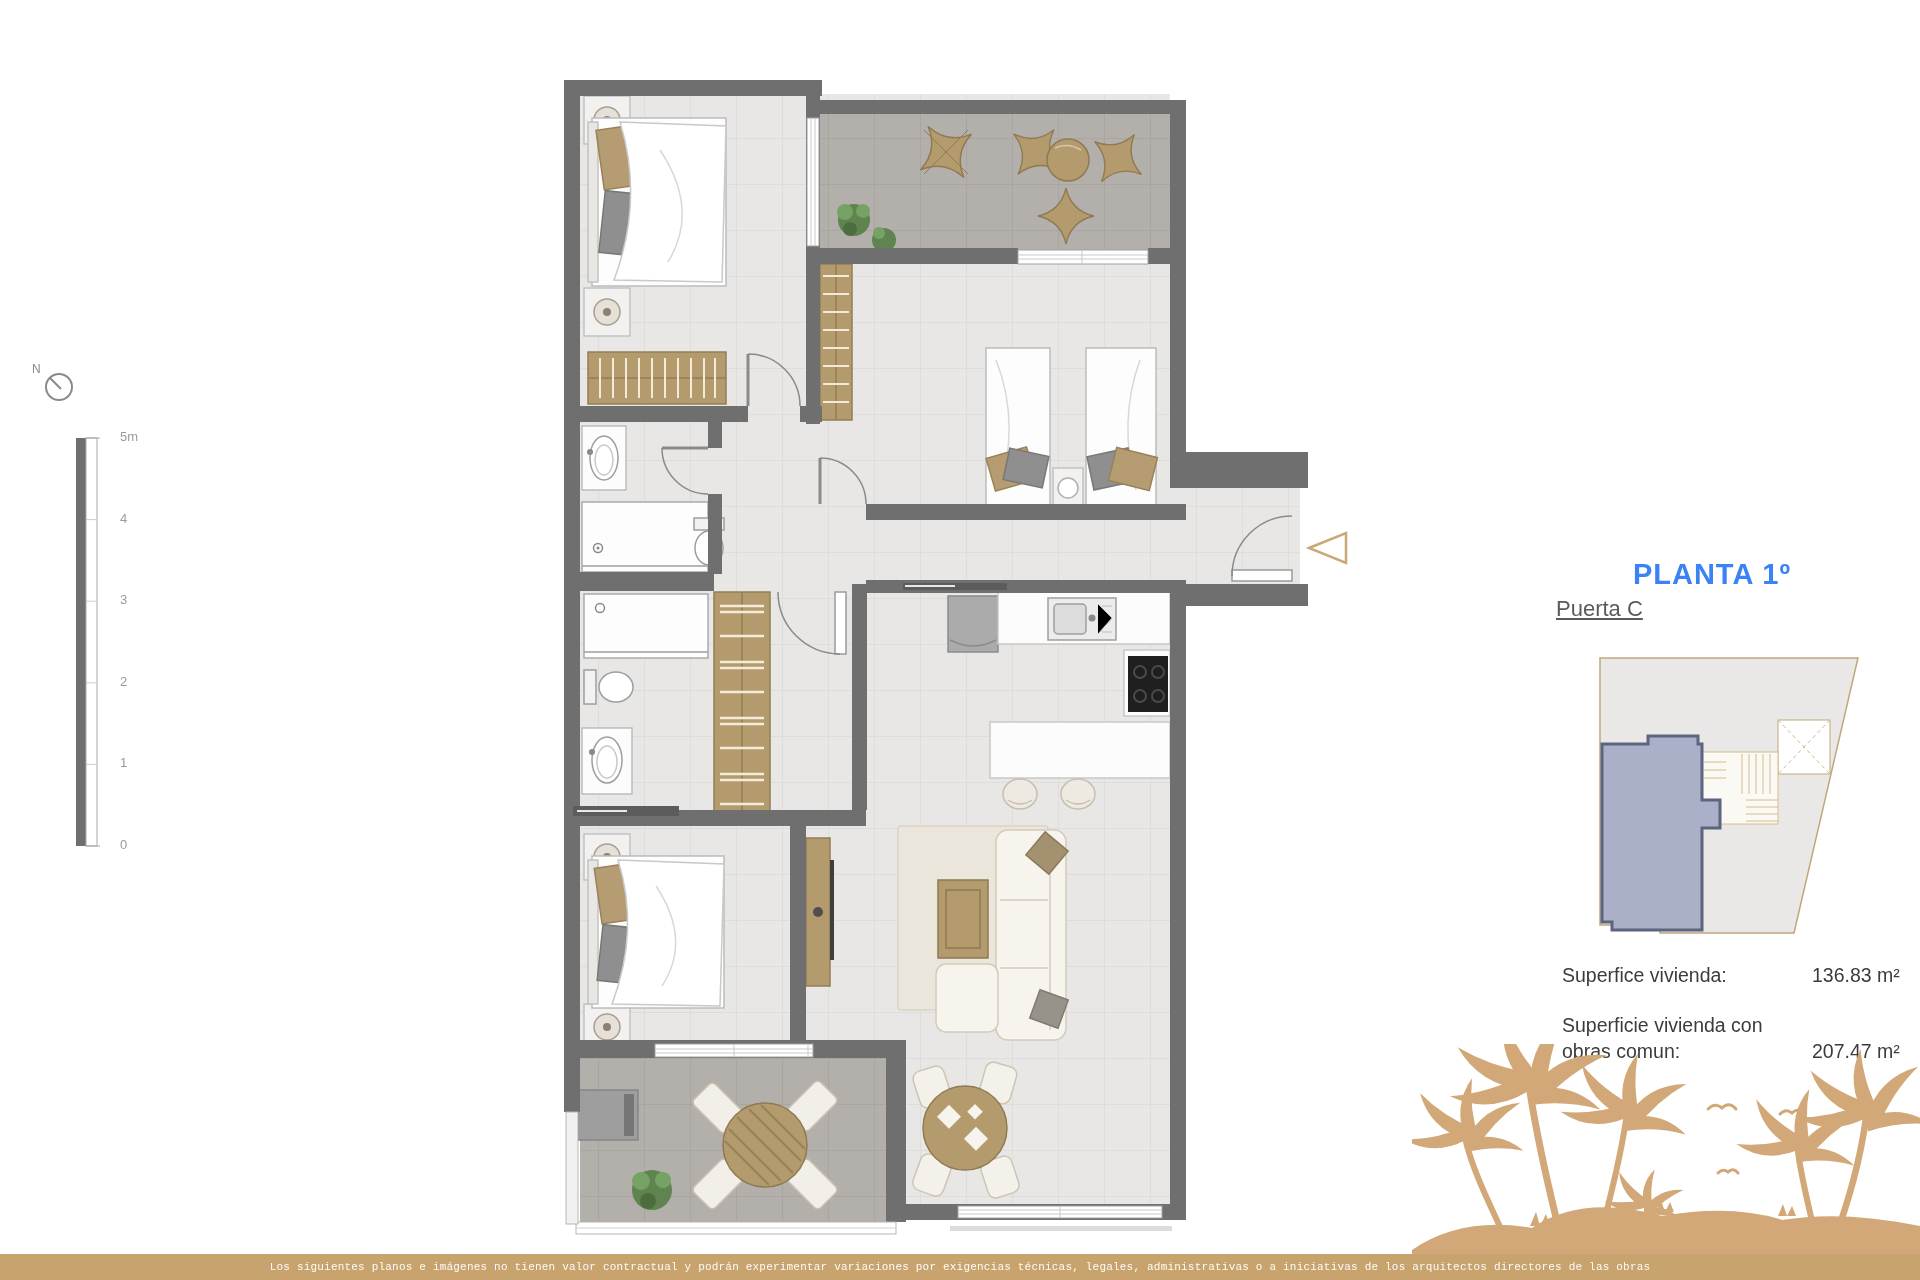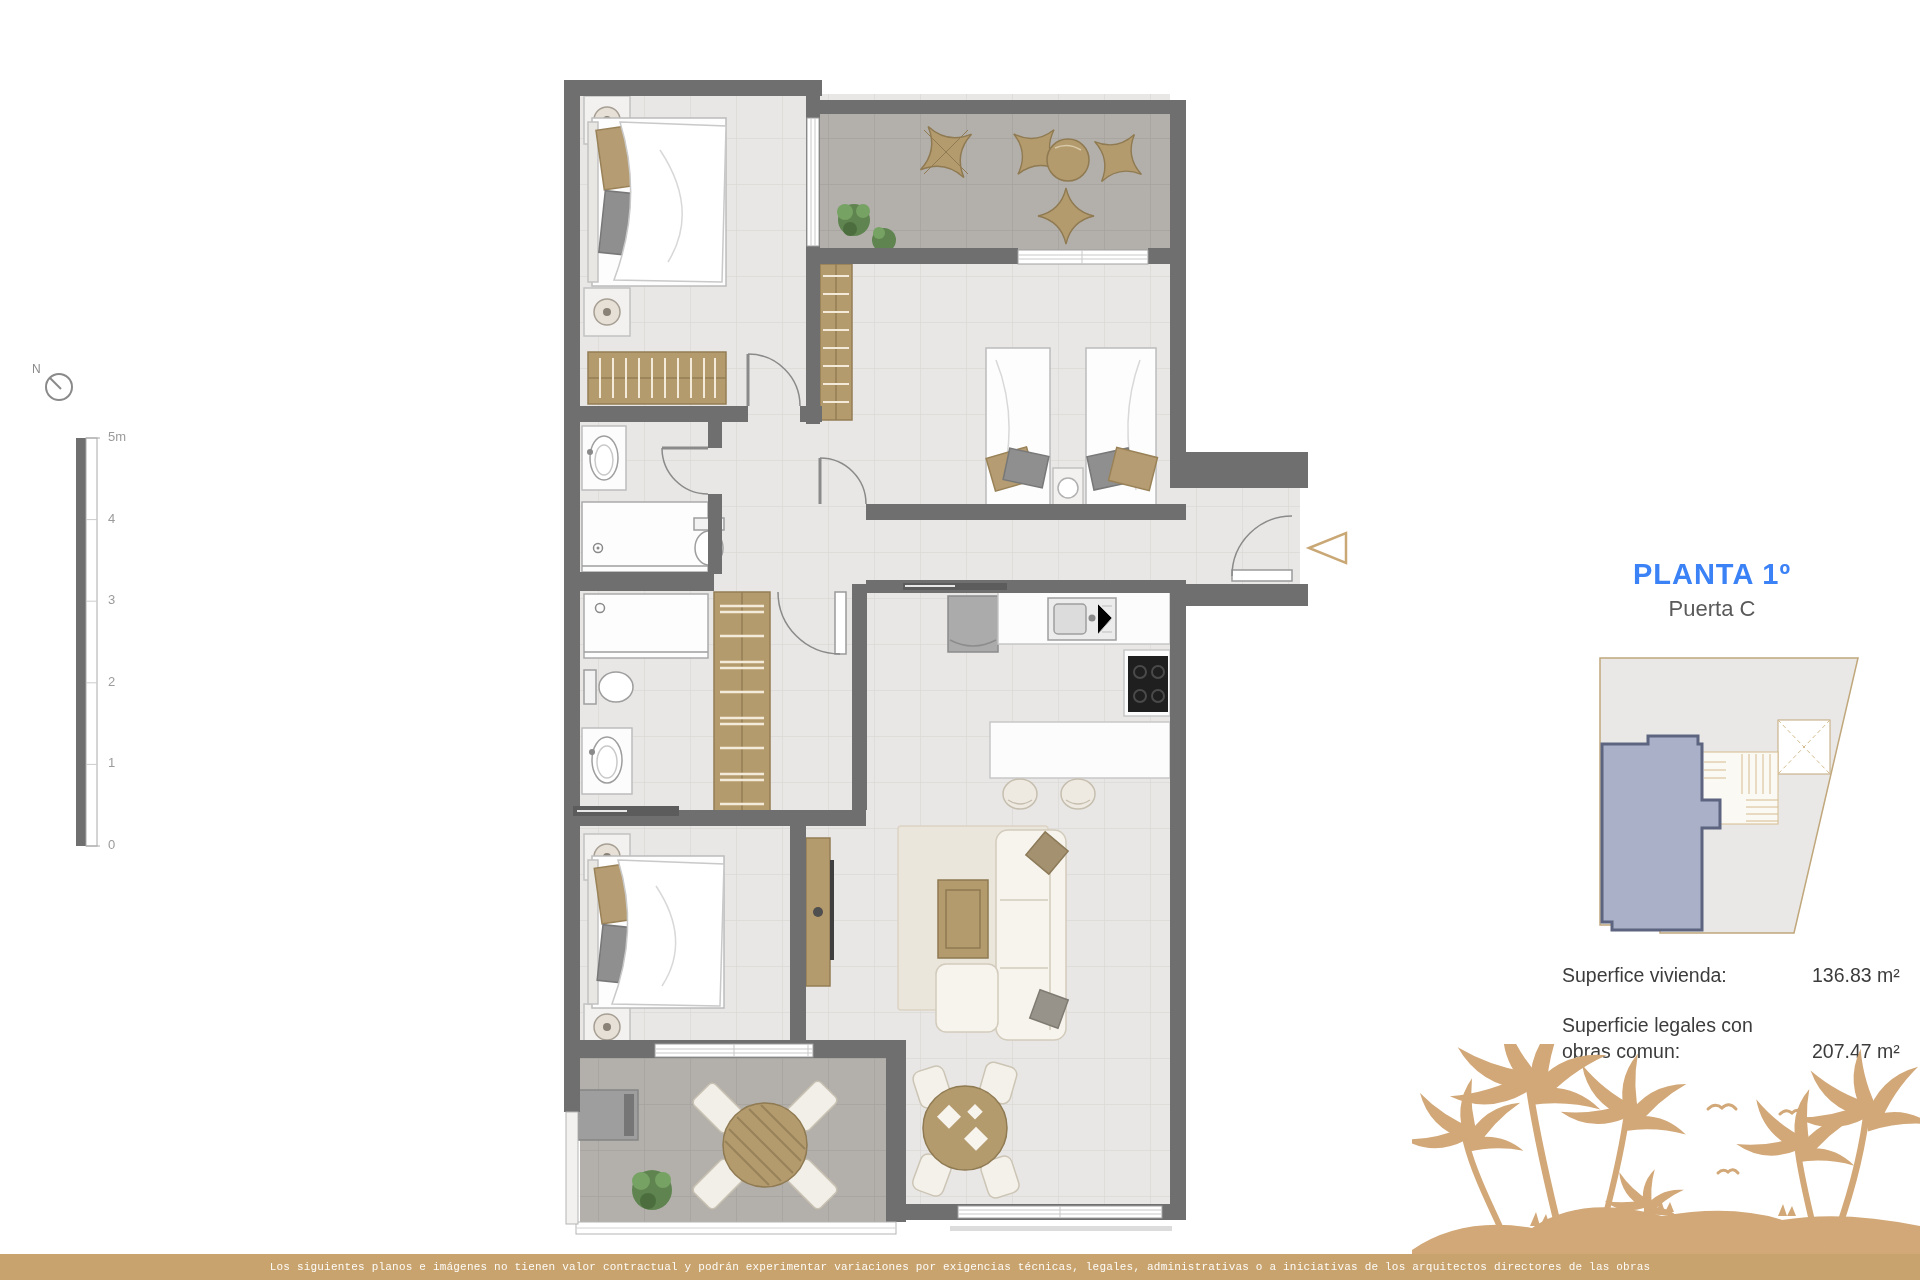--- a/index.html
+++ b/index.html
@@ -3,37 +3,37 @@
 <meta charset="utf-8">
 <style>
   html,body{margin:0;padding:0;background:#ffffff;}
   .page{position:relative;width:1920px;height:1280px;overflow:hidden;background:#ffffff;
         font-family:"Liberation Sans",sans-serif;}
   .abs{position:absolute;}
 
   
   .plan-title{left:1556px;top:558px;width:312px;text-align:center;
     font-size:29px;font-weight:bold;letter-spacing:1px;color:#3b82f6;}
-  .plan-subtitle{left:1556px;top:596px;width:312px;text-align:center;
-    font-size:22px;color:#5a5a5a;}
+  .plan-subtitle{left:1556px;top:596px;width:312px;
+    font-size:22px;color:#5a5a5a;text-decoration:underline;}
   .key-plan{left:1596px;top:650px;}
 
   .area-info{left:1562px;top:962px;width:320px;display:grid;
     grid-template-columns:226px 1fr;row-gap:0;column-gap:0;
     font-size:19.5px;line-height:26px;color:#3c3c3c;gap:24px;}
   .area-info .lbl span{display:block;}
   .area-info .val{white-space:nowrap;}
   .area-info .val.end{align-self:end;}
 
   
   .compass{left:30px;top:362px;width:60px;height:42px;}
   .compass .n{position:absolute;left:2px;top:0;font-size:12px;color:#8a8a8a;}
   .compass svg{position:absolute;left:12px;top:8px;}
   .scalebar-svg{left:76px;top:437px;}
-  .scale-labels{left:108px;top:429px;width:30px;height:424px;font-size:13px;color:#9b9b9b;}
+  .scale-labels{left:120px;top:429px;width:30px;height:424px;font-size:13px;color:#9b9b9b;}
   .scale-labels span{position:absolute;left:0;}
   .scale-labels span:nth-child(1){top:0;}
   .scale-labels span:nth-child(2){top:82px;}
   .scale-labels span:nth-child(3){top:163px;}
   .scale-labels span:nth-child(4){top:245px;}
   .scale-labels span:nth-child(5){top:326px;}
   .scale-labels span:nth-child(6){top:408px;}
 
   
   .bottom-bar{left:0;top:1254px;width:1920px;height:26px;background:#c8a36e;
@@ -325,21 +325,21 @@
     <path d="M146,104 V144 M153,104 V144 M160,104 V144 M167,104 V144 M174,104 V144
              M150,150 H182 M150,157 H182 M150,164 H182 M150,171 H182
              M108,112 H130 M108,120 H130 M108,128 H130" stroke="#d4bc8e" stroke-width="1"></path>
     <path d="M6,94 L52,94 L52,86 L102,86 L102,94 L106,94 L106,150 L124,150 L124,178 L106,178 L106,280 L16,280 L16,272 L6,272 Z" fill="#a9b0c7" stroke="#5d6480" stroke-width="3"></path>
   </svg>
 
   <div class="abs area-info">
     <span class="lbl">Superfice vivienda:</span>
     <span class="val">136.83 m²</span>
     <span class="lbl">
-      <span>Superficie legales con</span>
+      <span>Superficie vivienda con</span>
       <span>obras comun:</span>
     </span>
     <span class="val end">207.47 m²</span>
   </div>
 
   <svg class="abs palms" width="508" height="212" viewBox="0 0 508 212">
     <defs>
       <path id="fr" d="M0,0 Q34,-26 72,-12 Q36,-6 6,14 Z" fill="#d2a878"></path>
     </defs>
     <g fill="#d2a878" stroke="none">

